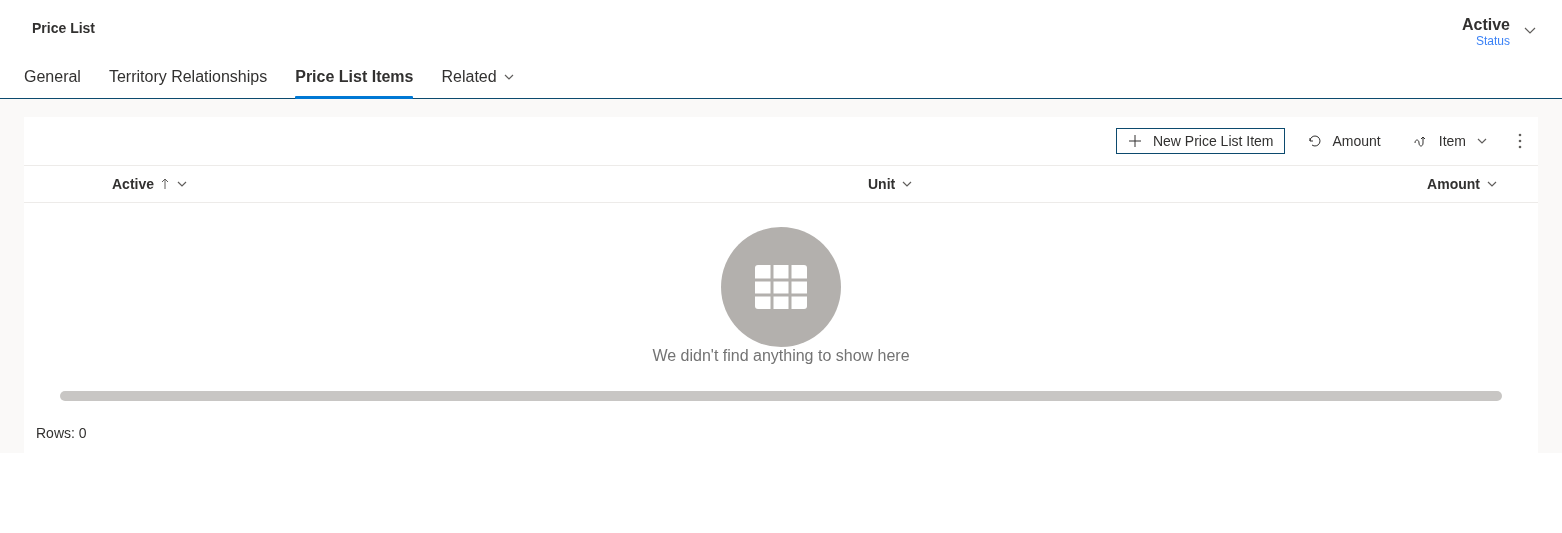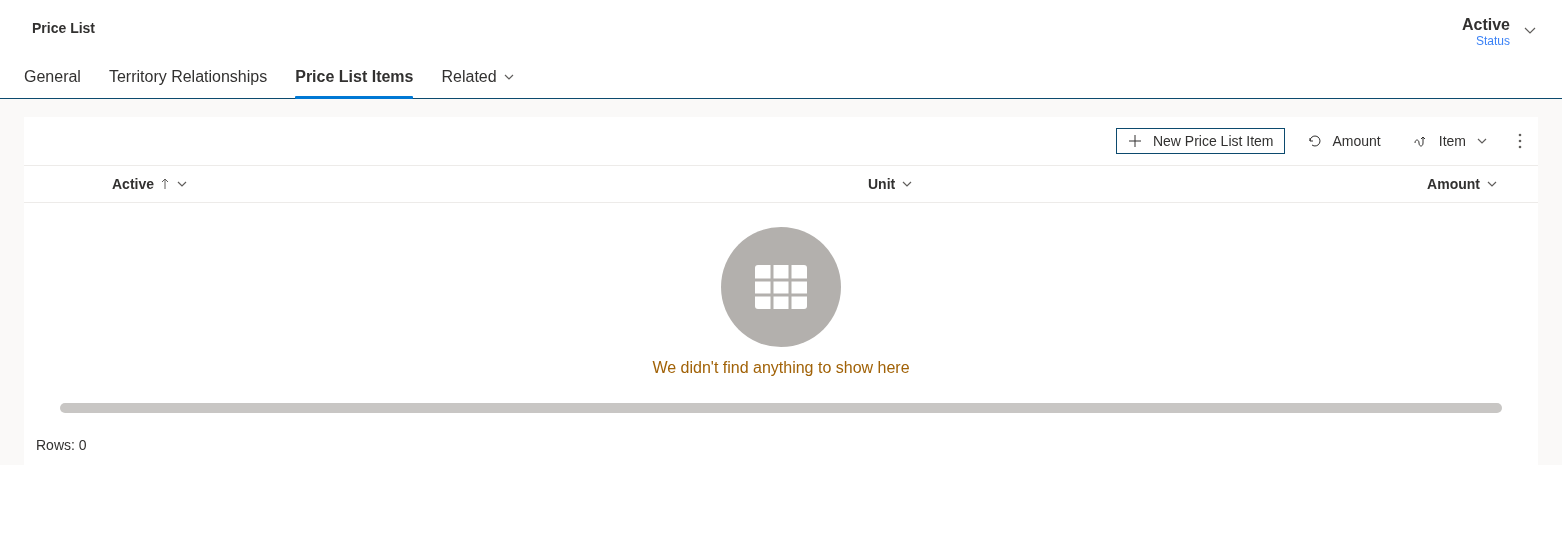--- a/index.html
+++ b/index.html
@@ -174,23 +174,22 @@
     .empty-icon-circle {
       width: 120px;
       height: 120px;
       border-radius: 50%;
       background: #b3b0ad;
       display: flex;
       align-items: center;
       justify-content: center;
     }
     .empty-text {
-      margin-top: 12px;
       font-size: 16px;
-      color: #a16207;
+      color: #737373;
     }
     .scrollbar-track {
       height: 10px;
       background: transparent;
       margin: 6px 36px 0 36px;
       border-radius: 5px;
     }
     .scrollbar-thumb {
       height: 10px;
       background: #c8c6c4;

